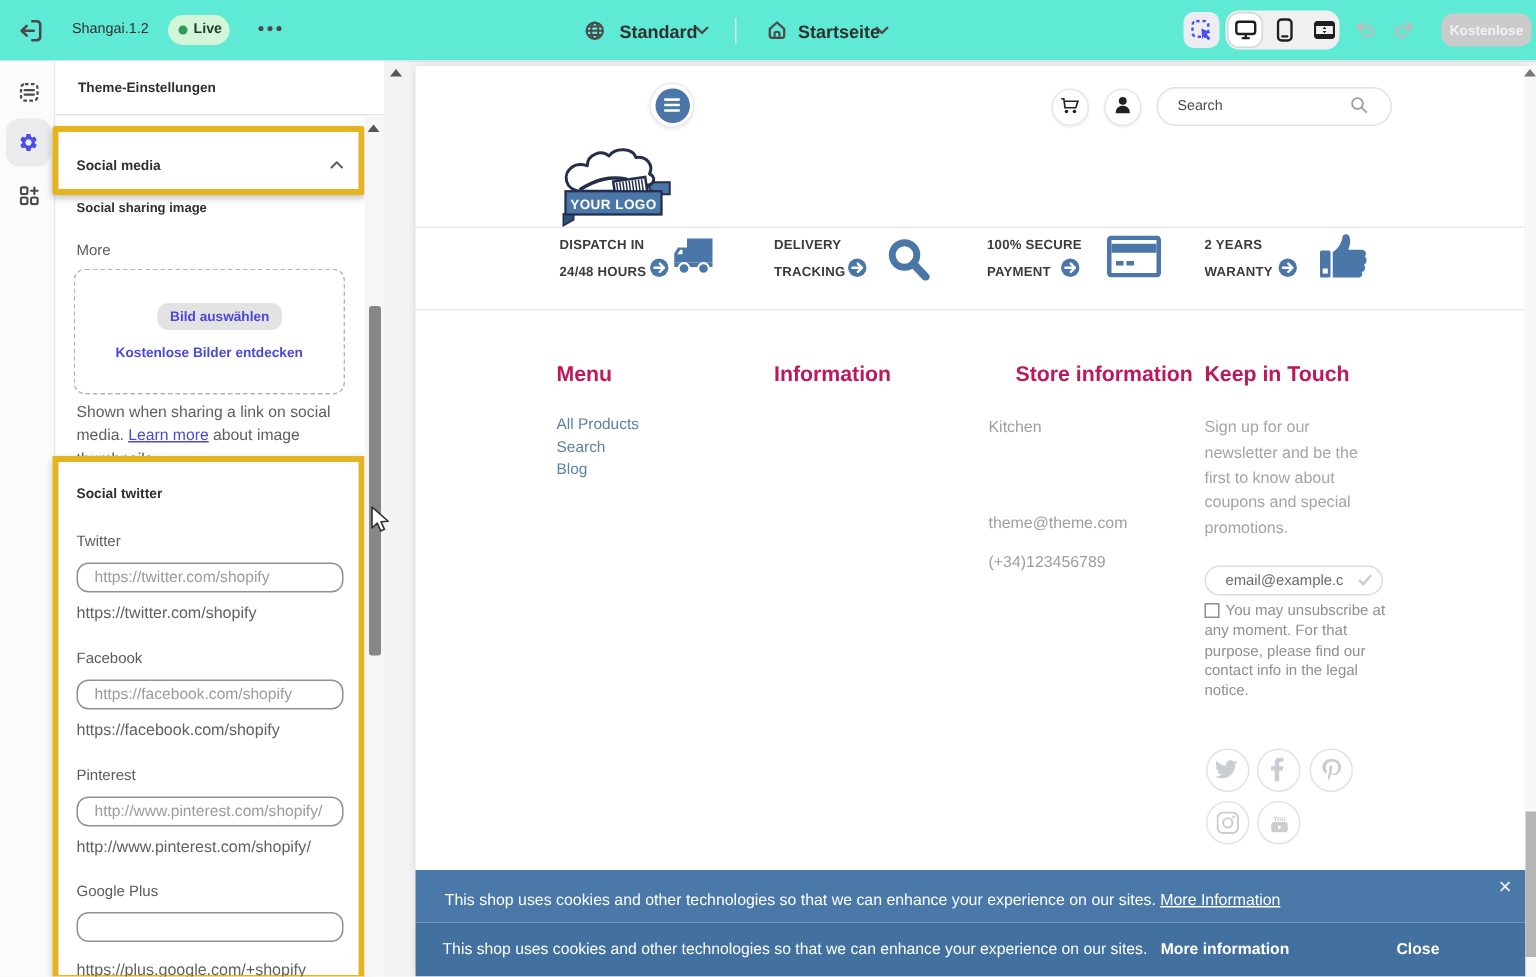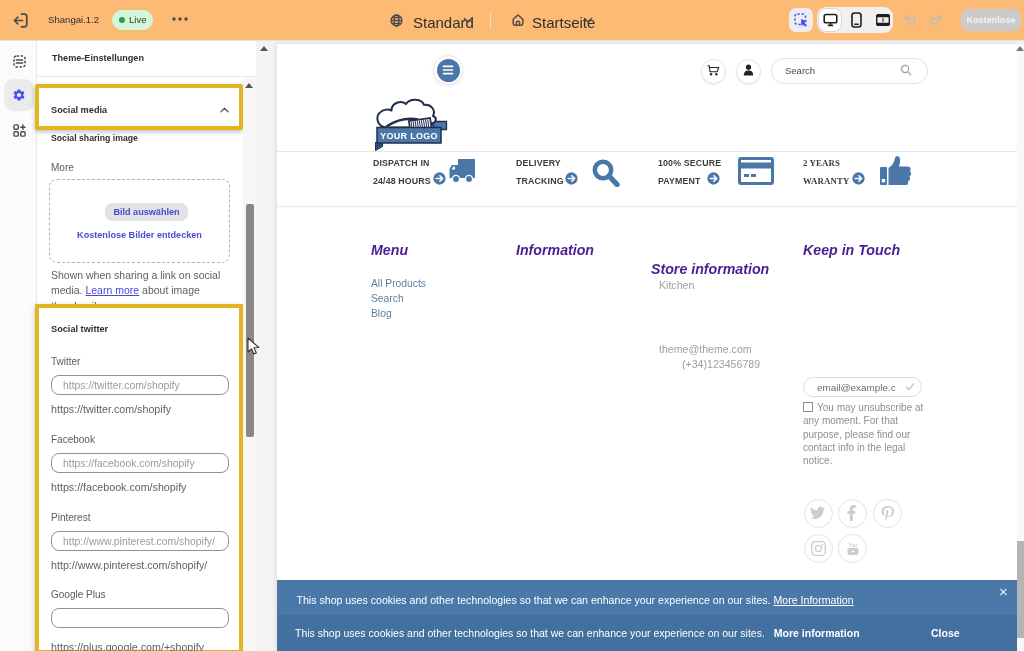--- a/index.html
+++ b/index.html
@@ -1,22 +1,22 @@
 <!DOCTYPE html>
 <html><head>
 <meta charset="utf-8">
 <style>
   * { margin:0; padding:0; box-sizing:border-box; }
   html,body { width:1024px; height:651px; overflow:hidden; font-family:"Liberation Sans", sans-serif; }
   body { background:#f1f1f1; position:relative; }
   .abs { position:absolute; }
 
   
-  #topbar { position:absolute; left:0; top:0; width:1024px; height:41px; background:#fdba74; border-bottom:1px solid #e3e3e3; }
-  .tb-text { position:absolute; font-size:15px; font-weight:400; color:#303030; }
+  #topbar { position:absolute; left:0; top:0; width:1024px; height:41px; background:#5eead4; border-bottom:1px solid #e3e3e3; }
+  .tb-text { position:absolute; font-size:12px; font-weight:700; color:#303030; }
 
   
   #rail { position:absolute; left:0; top:41px; width:37px; height:610px; background:#fbfbfb; border-right:1px solid #e8e8e8; }
   #rail .sel { position:absolute; left:4px; top:38px; width:30px; height:32px; background:#ebebeb; border-radius:9px; }
 
   
   #panel { position:absolute; left:37px; top:41px; width:219px; height:610px; background:#fff; }
   #panelhead { position:absolute; left:0; top:0; width:219px; height:36px; background:#fff; border-bottom:1px solid #e5e5e5; }
   #panelhead span { position:absolute; left:15px; top:12px; font-size:9.1px; font-weight:700; color:#2f2f2f; }
   
@@ -30,21 +30,21 @@
   .lbl { position:absolute; font-size:9.8px; color:#5c5c5c; }
   .bold13 { position:absolute; font-size:13px; font-weight:700; color:#303030; }
   .inp { position:absolute; left:14px; width:178px; height:20px; border:1px solid #919191; border-radius:8px; background:#fff; font-size:10.4px; color:#9b9b9b; line-height:19px; padding-left:11px; overflow:hidden; white-space:nowrap; }
   .helper { position:absolute; left:14px; font-size:10.7px; color:#616161; white-space:nowrap; }
 
   
   #preview { position:absolute; left:277px; top:44px; width:740px; height:607px; background:#fff; box-shadow:0 0 4px rgba(0,0,0,0.12); }
   #prevscroll { position:absolute; left:1017px; top:44px; width:7px; height:607px; background:#f8f8f8; }
   #prevthumb { position:absolute; left:1017px; top:541px; width:7px; height:97px; background:#b5b5b5; }
   .feat-txt { position:absolute; font-size:8.8px; font-weight:700; color:#3c3c3c; line-height:17.5px; letter-spacing:0.15px; }
-  .fhead { position:absolute; font-size:14.2px; font-weight:700; color:#4c1d95;font-style:italic; }
+  .fhead { position:absolute; font-size:14.2px; font-weight:700; color:#be185d; }
   .flink { position:absolute; font-size:10.3px; color:#5d81a6; line-height:14.8px; }
   .fgray { position:absolute; font-size:10.6px; color:#9e9e9e; line-height:16.8px; }
   .scirc { position:absolute; width:29px; height:29px; border-radius:50%; border:1px solid #e3e3e3; }
   .arrc { width:13px; height:13px; }
   #cursor { position:absolute; left:247px; top:337px; z-index:50; }
 </style>
 </head>
 <body>
   <svg width="0" height="0" style="position:absolute">
     <defs>
@@ -56,21 +56,21 @@
   </svg>
   <div id="topbar">
 
     <svg class="abs" style="left:12px;top:12px" width="17" height="17" viewBox="0 0 17 17">
       <path d="M9.5 2.2 H12.3 Q14.8 2.2 14.8 4.7 V12.3 Q14.8 14.8 12.3 14.8 H9.5" fill="none" stroke="#4a4a4a" stroke-width="1.7" stroke-linecap="round"></path>
       <path d="M10.5 8.5 H2.6 M5.8 5.2 L2.4 8.5 L5.8 11.8" fill="none" stroke="#4a4a4a" stroke-width="1.7" stroke-linecap="round" stroke-linejoin="round"></path>
     </svg>
     <span class="abs" style="left:48px;top:14px;font-size:9.6px;color:#303030;">Shangai.1.2</span>
     <div class="abs" style="left:112px;top:10px;width:41px;height:20px;background:#d3f6d8;border-radius:10px;">
       <div class="abs" style="left:7px;top:7px;width:6px;height:6px;border-radius:50%;background:#2d9d5c"></div>
-      <span class="abs" style="left:17px;top:4px;font-size:9.5px;color:#1d3b29;">Live</span>
+      <span class="abs" style="left:17px;top:4px;font-size:9.5px;color:#1d3b29;font-weight:bold;">Live</span>
     </div>
     <svg class="abs" style="left:171px;top:16px" width="18" height="6" viewBox="0 0 18 6">
       <circle cx="3" cy="3" r="1.7" fill="#4a4a4a"></circle>
       <circle cx="9" cy="3" r="1.7" fill="#4a4a4a"></circle>
       <circle cx="15" cy="3" r="1.7" fill="#4a4a4a"></circle>
     </svg>
 
     <svg class="abs" style="left:390px;top:14px" width="13" height="13" viewBox="0 0 14 14">
       <circle cx="7" cy="7" r="5.9" fill="none" stroke="#4a4a4a" stroke-width="1.4"></circle>
       <ellipse cx="7" cy="7" rx="2.6" ry="5.9" fill="none" stroke="#4a4a4a" stroke-width="1.4"></ellipse>
@@ -231,21 +231,21 @@
     <span class="abs" style="left:508px;top:21px;font-size:9.5px;color:#4a4a4a;">Search</span>
     <svg class="abs" style="left:623px;top:20px" width="12" height="12" viewBox="0 0 12 12">
       <circle cx="5" cy="5" r="3.6" fill="none" stroke="#9e9e9e" stroke-width="1.2"></circle>
       <path d="M7.8 7.8 L10.8 10.8" stroke="#9e9e9e" stroke-width="1.2" stroke-linecap="round"></path>
     </svg>
 
     <div class="abs" style="left:0;top:108px;width:740px;height:55px;border-bottom:1px solid #e9e9e9;"></div>
     <div class="feat-txt" style="left:96px;top:111px;">DISPATCH IN<br>24/48 HOURS</div>
     <div class="feat-txt" style="left:239px;top:111px;">DELIVERY<br>TRACKING</div>
     <div class="feat-txt" style="left:381px;top:111px;">100% SECURE<br>PAYMENT</div>
-    <div class="feat-txt" style="left:526px;top:111px;font-family:Liberation Serif, serif;">2 YEARS<br>WARANTY</div>
+    <div class="feat-txt" style="left:526px;top:111px;">2 YEARS<br>WARANTY</div>
 
     <svg class="abs arrc" style="left:156px;top:128px">
       <use href="#arrc"></use>
     </svg>
     <svg class="abs arrc" style="left:288px;top:128px">
       <use href="#arrc"></use>
     </svg>
     <svg class="abs arrc" style="left:430px;top:128px">
       <use href="#arrc"></use>
     </svg>
@@ -275,26 +275,27 @@
     </svg>
 
     <svg class="abs" style="left:602px;top:111px" width="34" height="32" viewBox="0 0 34 32">
       <rect x="1" y="12" width="7" height="18" rx="1" fill="#4a77a8"></rect>
       <rect x="2.8" y="24" width="3.4" height="3.4" fill="#fff"></rect>
       <path d="M9.5 30 V13 C13 11 15.5 7 16 3 C16.3 0.8 19.5 0.5 20.5 2.5 C21.7 5 21 9 19.8 11.5 H29 C31.5 11.5 32.5 14.5 30.8 16 C32.8 17.5 32.3 20.5 30.3 21.5 C31.8 23 31 26 28.8 26.4 C29.8 28 28.8 30 26.8 30 Z" fill="#4a77a8"></path>
     </svg>
 
     <div class="fhead" style="left:94px;top:198px;">Menu</div>
     <div class="fhead" style="left:239px;top:198px;">Information</div>
-    <div class="fhead" style="left:374px;top:198px;margin-top:19px;">Store information</div>
+    <div class="fhead" style="left:400px;top:198px;">Store information</div>
     <div class="fhead" style="left:526px;top:198px;">Keep in Touch</div>
     <div class="flink" style="left:94px;top:233px;">All Products<br>Search<br>Blog</div>
     <div class="fgray" style="left:382px;top:233px;">Kitchen</div>
     <div class="fgray" style="left:382px;top:297px;">theme@theme.com</div>
-    <div class="fgray" style="left:382px;top:312px;margin-left:23px;">(+34)123456789</div>
+    <div class="fgray" style="left:382px;top:323px;">(+34)123456789</div>
+    <div class="fgray" style="left:526px;top:233px;width:110px;color:#a5a5a5;font-size:10.7px;">Sign up for our newsletter and be the first to know about coupons and special promotions.</div>
 
     <div class="abs" style="left:526px;top:333px;width:119px;height:20px;border:1px solid #dcdcdc;border-radius:10px;background:#fff;"></div>
     <span class="abs" style="left:540px;top:338px;font-size:9.9px;color:#6a6a6a;">email@example.c</span>
     <svg class="abs" style="left:628px;top:338px" width="10" height="9" viewBox="0 0 10 9">
       <path d="M1 4.5 L3.8 7.5 L9 1.5" fill="none" stroke="#cccccc" stroke-width="1.6"></path>
     </svg>
 
     <div class="abs" style="left:526px;top:358px;width:10px;height:10px;border:1px solid #8f8f8f;background:#fff;"></div>
     <div class="abs" style="left:526px;top:357px;width:124px;font-size:10px;color:#8f8f8f;line-height:13.3px;text-indent:14px;">You may unsubscribe at any moment. For that purpose, please find our contact info in the legal notice.</div>
 

